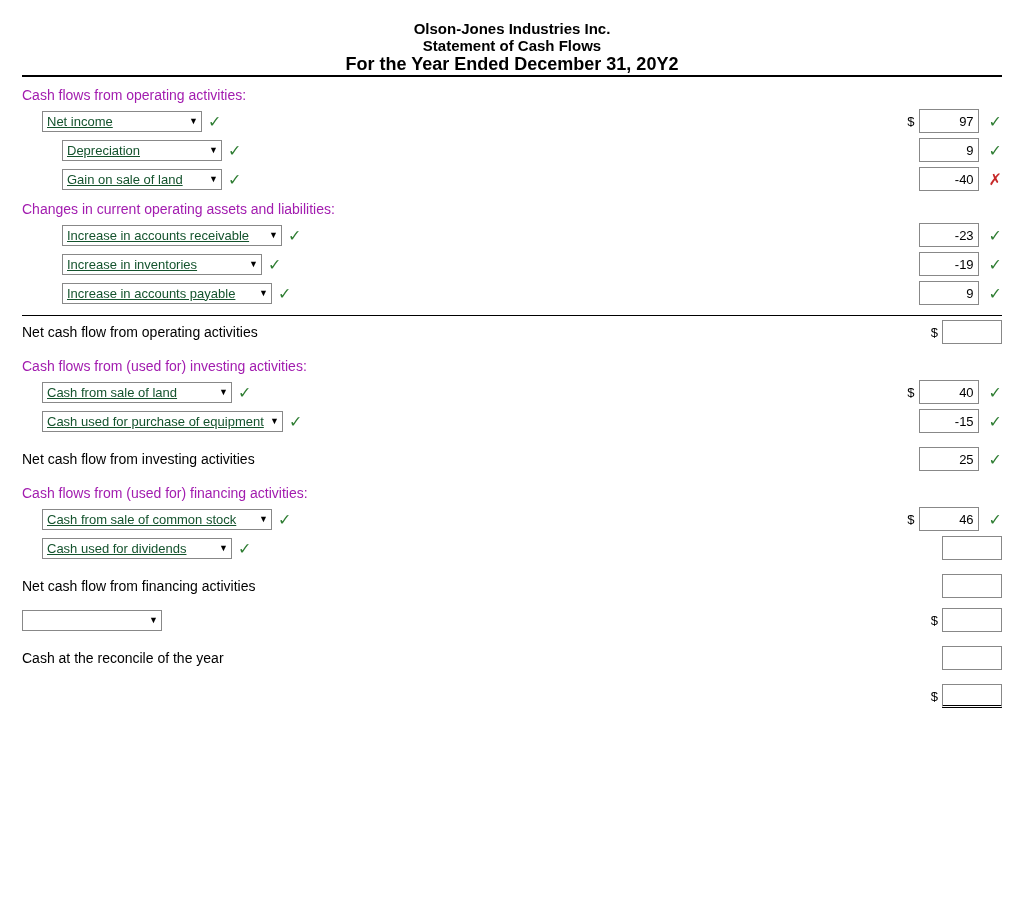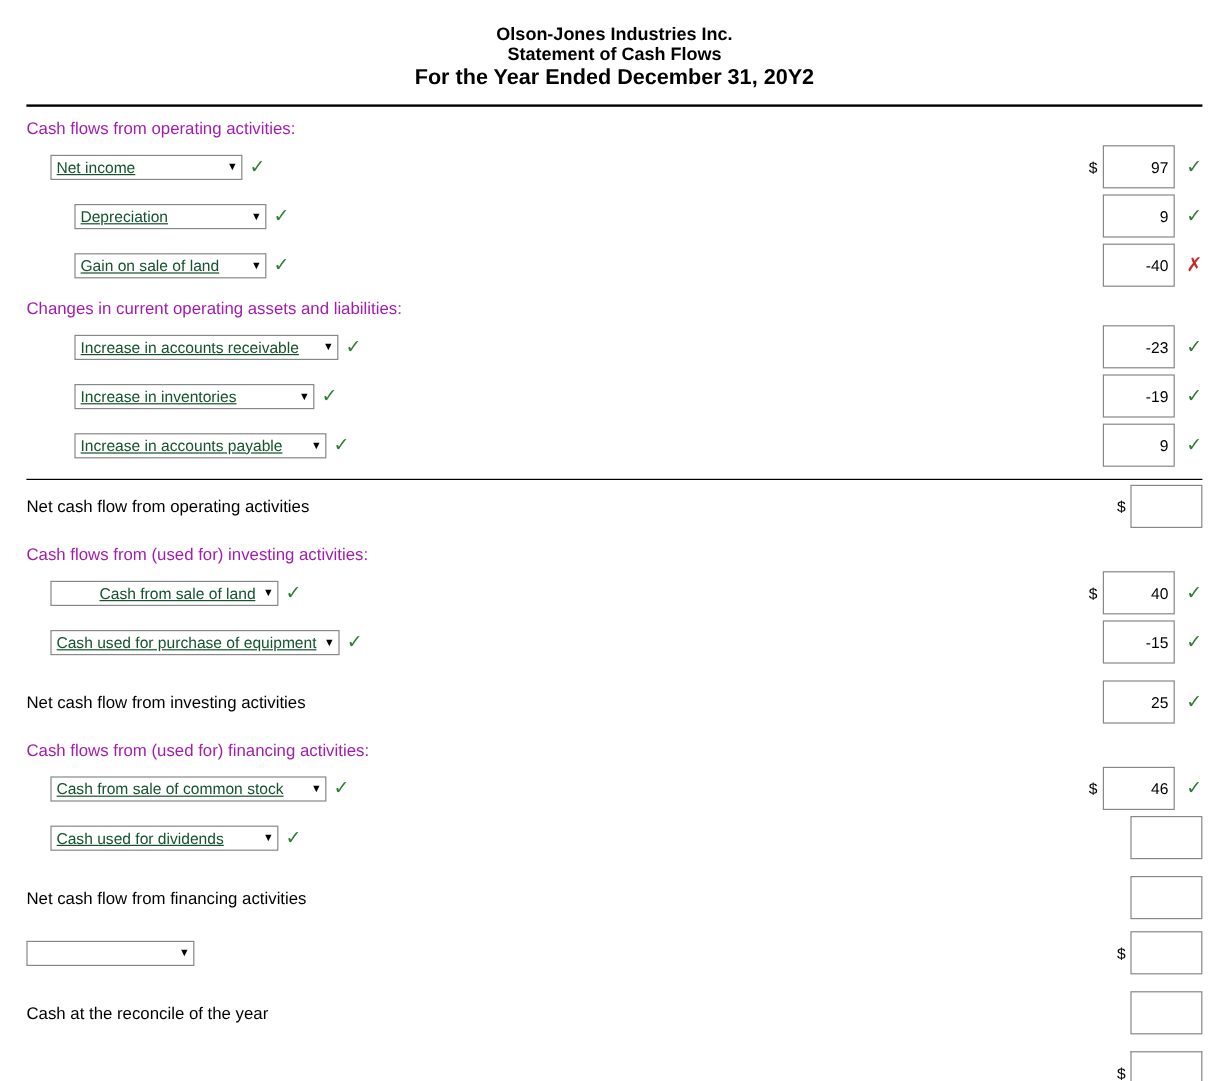--- a/index.html
+++ b/index.html
@@ -9,21 +9,20 @@
       background: #fff;
       color: #000;
       padding: 20px;
     }
     .page {
       max-width: 980px;
       margin: 0 auto;
     }
     .header {
       text-align: center;
-      margin-bottom: 12px;
     }
     .header .company-name {
       font-weight: bold;
       font-size: 15px;
     }
     .header .statement-title {
       font-weight: bold;
       font-size: 15px;
     }
     .header .period {
@@ -97,21 +96,21 @@
       margin-left: auto;
       gap: 4px;
     }
     .dollar-sign {
       font-size: 13px;
       color: #000;
     }
     .value-box {
       border: 1px solid #888;
       width: 60px;
-      height: 36px;
+      height: 24px;
       text-align: right;
       padding-right: 4px;
       font-size: 13px;
       display: inline-flex;
       align-items: center;
       justify-content: center;
       background: #fff;
     }
     .value-box input {
       border: none;
@@ -257,21 +256,21 @@
         <input type="text" value="" style="">
       </div>
     </div>
   </div>
 
   <div class="section-label" style="margin-top:14px;">Cash flows from (used for) investing activities:</div>
 
   <div class="row indent1">
     <div class="row-label-area">
       <div class="dropdown-wrapper">
-        <select class="dropdown-select" style="min-width:190px;text-align:right;">
+        <select class="dropdown-select" style="min-width:190px;">
           <option>Cash from sale of land</option>
         </select>
       </div>
       <span class="check-green">✓</span>
     </div>
     <div class="input-area">
       <span class="dollar-sign">$</span>
       <div class="value-box">
         <input type="text" value="40" style="">
       </div>

